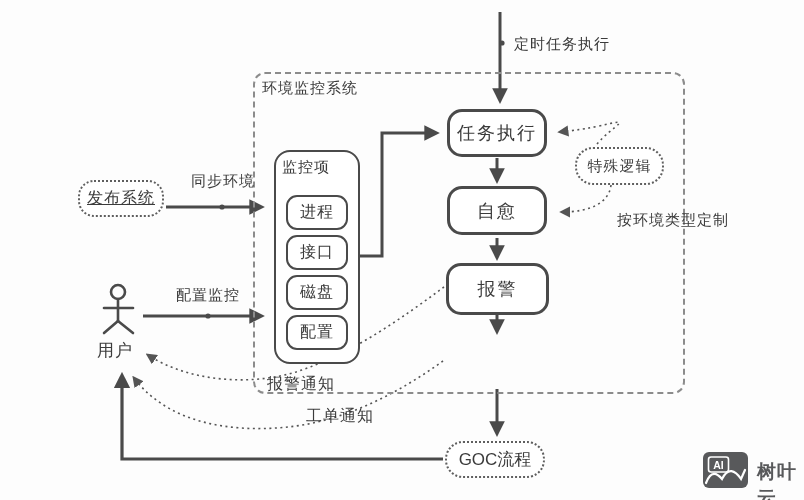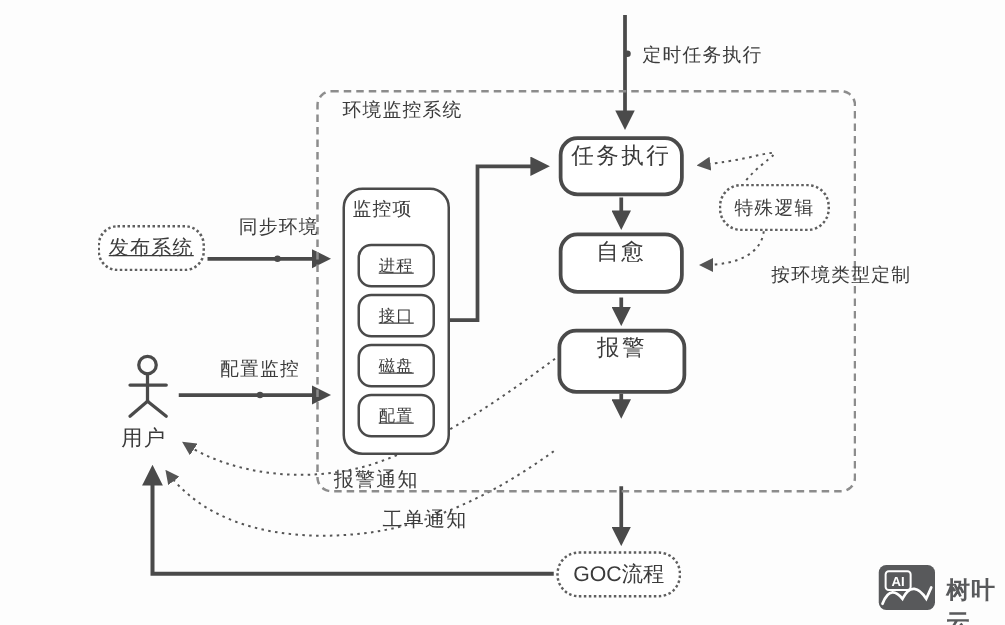--- a/index.html
+++ b/index.html
@@ -8,44 +8,44 @@
     background:#fdfdfd;overflow:hidden;
     font-family:"Liberation Sans","DejaVu Sans",sans-serif;
     color:#3b3b3b;
   }
   svg.layer{position:absolute;left:0;top:0;width:804px;height:500px;}
   
   .sys-container{
     position:absolute;left:253px;top:72px;width:428px;height:318px;
     border:2px dashed #8c8c8c;border-radius:12px;background:transparent;
   }
-  .sys-label{position:absolute;left:274px;top:79px;font-size:15px;letter-spacing:1px;}
+  .sys-label{position:absolute;left:262px;top:79px;font-size:15px;letter-spacing:1px;}
   
   .node{
     position:absolute;background:#fff;border:3px solid #4a4a4a;border-radius:15px;
-    display:flex;justify-content:center;
+    display:flex;align-items:center;justify-content:center;
     font-size:18px;letter-spacing:2px;box-sizing:border-box;
   }
   
   .dnode{
     position:absolute;background:#fff;border:2px dotted #5f5f5f;border-radius:18px;
     display:flex;align-items:center;justify-content:center;
     font-size:16px;letter-spacing:1px;box-sizing:border-box;
   }
   
   .group{
     position:absolute;left:274px;top:150px;width:86px;height:214px;
     background:#fff;border:2.5px solid #4a4a4a;border-radius:16px;box-sizing:border-box;
   }
   .group-title{position:absolute;left:274px;top:158px;width:64px;text-align:center;font-size:15px;letter-spacing:1px;}
   .item{
     position:absolute;left:286px;width:62px;height:35px;
     background:#fff;border:2.5px solid #4a4a4a;border-radius:11px;
     display:flex;align-items:center;justify-content:center;
-    font-size:13px;letter-spacing:1px;box-sizing:border-box;text-decoration:underline;
+    font-size:16px;letter-spacing:1px;box-sizing:border-box;
   }
   .lbl{position:absolute;font-size:15px;letter-spacing:1px;white-space:nowrap;}
   .brand-text{position:absolute;left:757px;top:459px;font-size:19px;font-weight:700;color:#58595b;letter-spacing:1px;}
 </style>
 </head>
 <body>
 
 <div class="canvas">
 
   <svg class="layer" viewBox="0 0 804 500">

